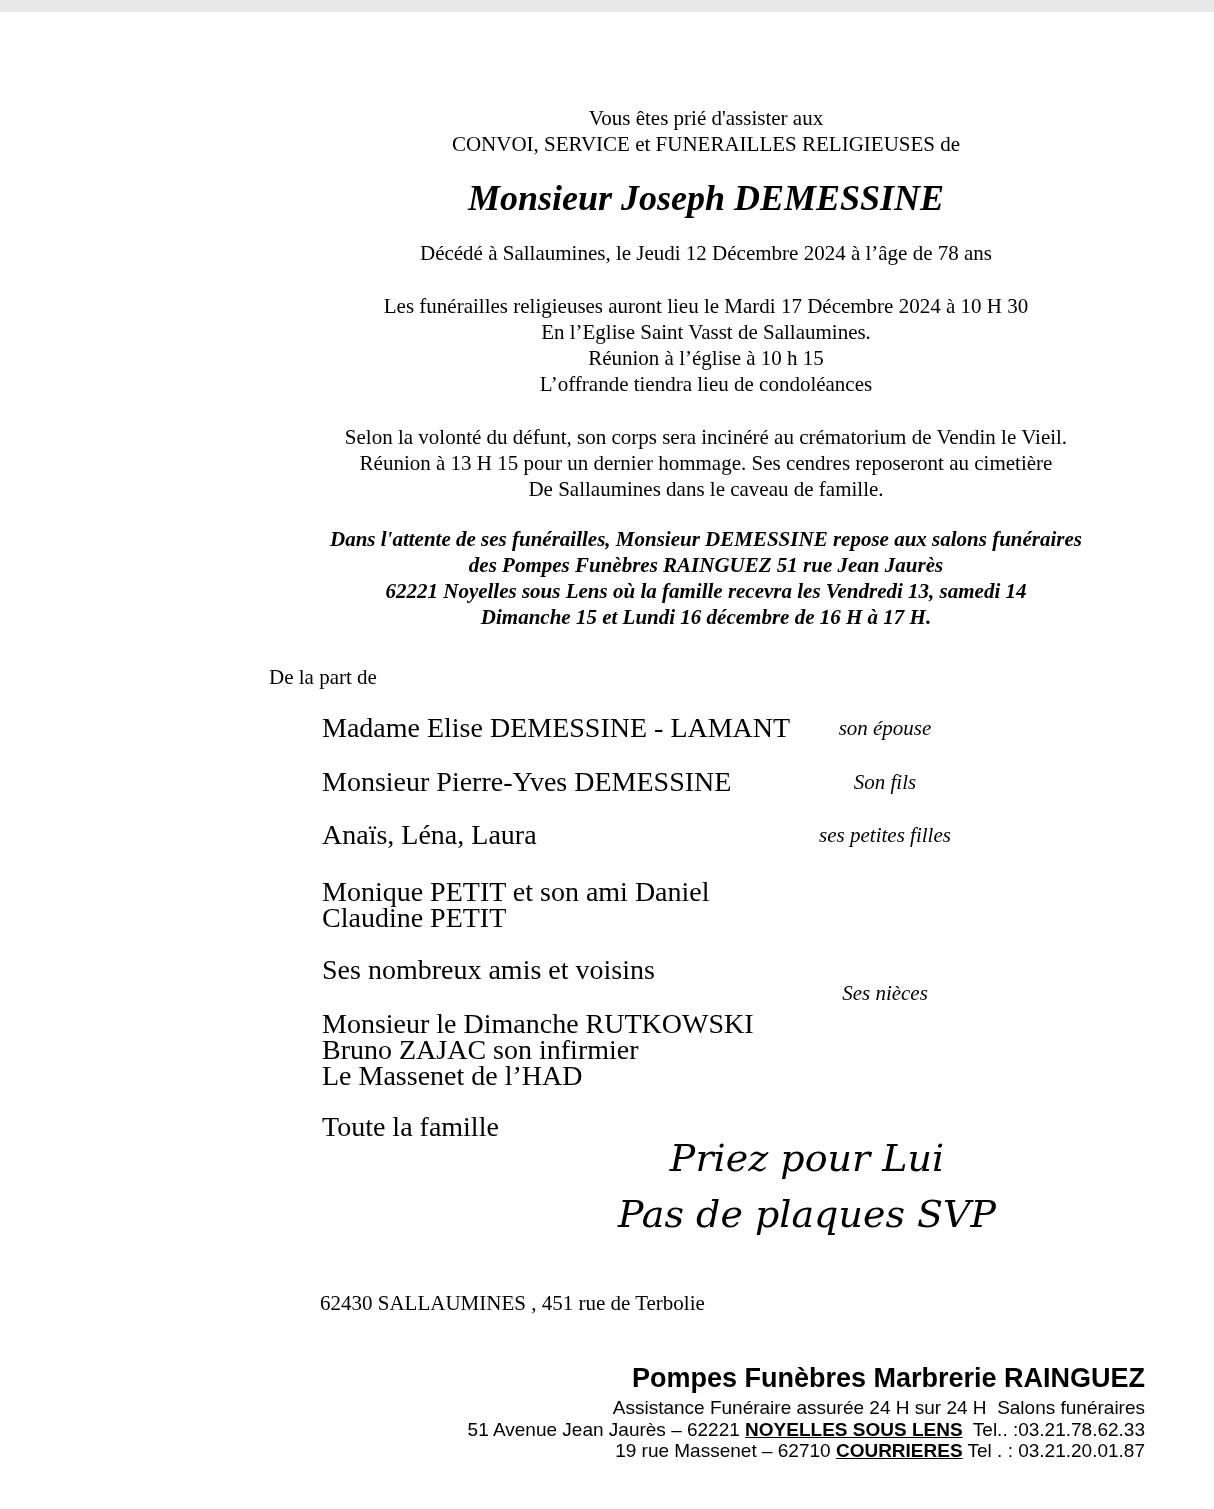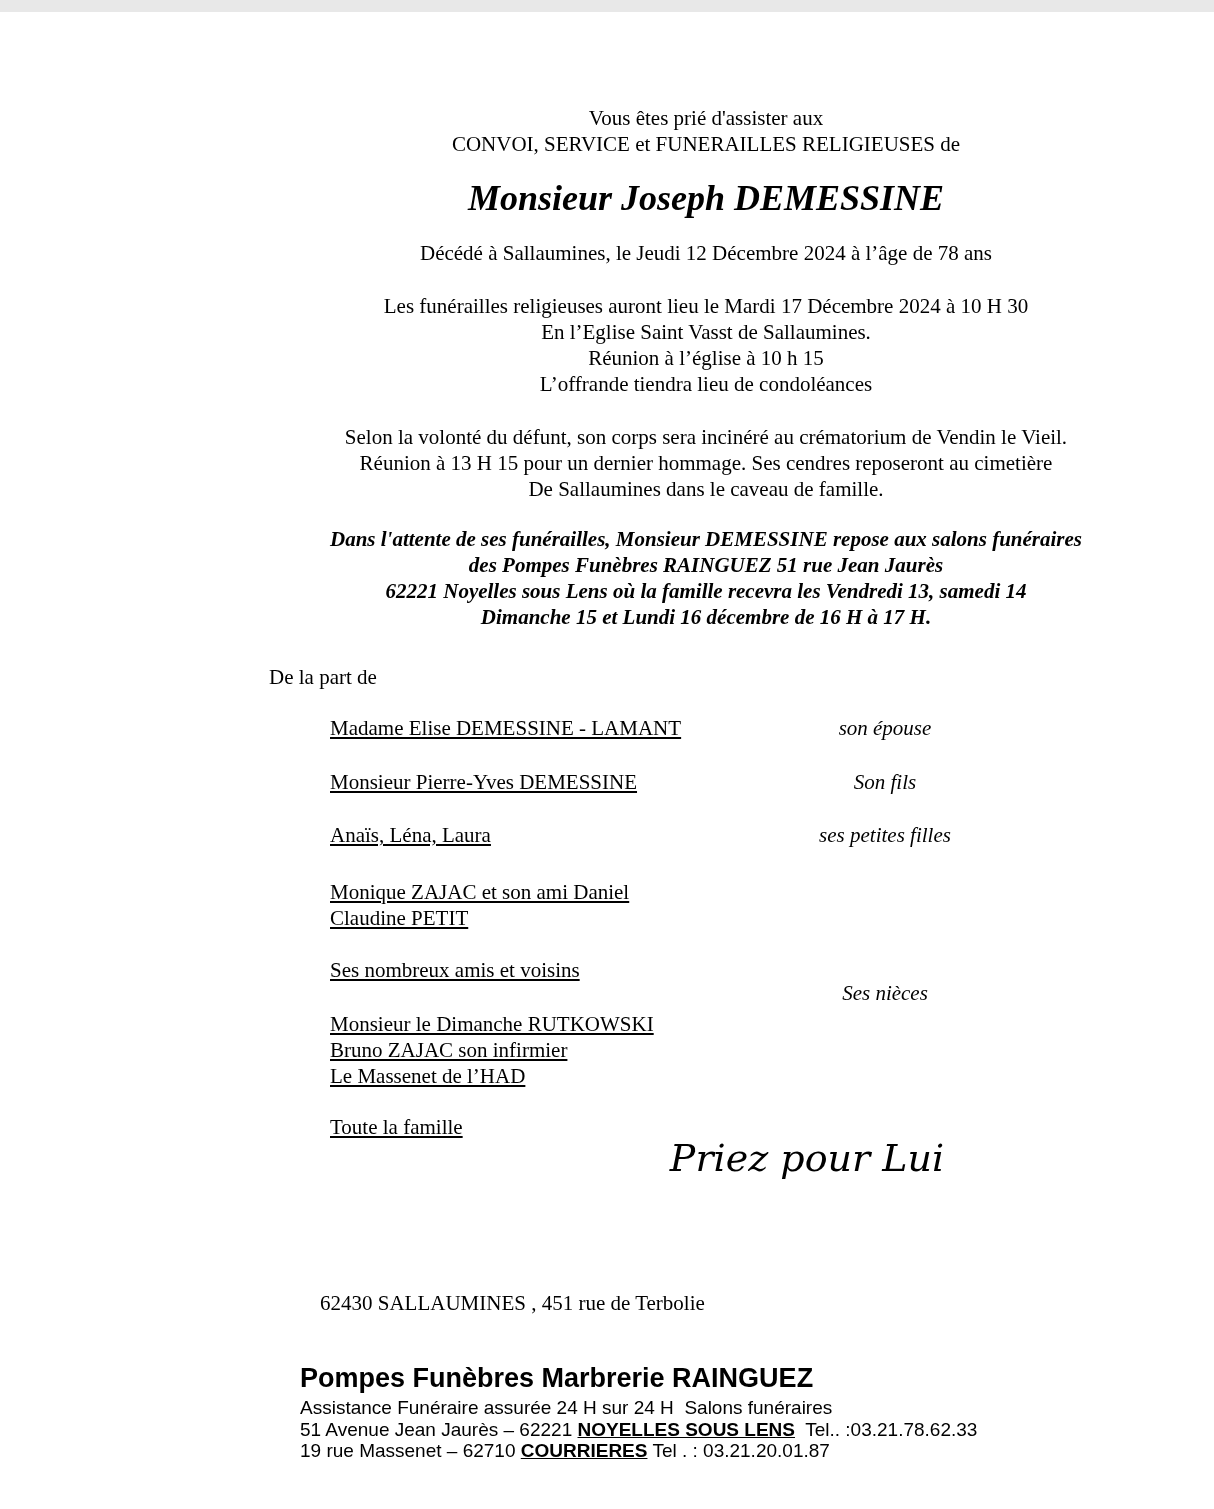--- a/index.html
+++ b/index.html
@@ -23,37 +23,38 @@
   .deceased-name{
     top:164px;
     font-size:36px;line-height:44px;
     font-weight:bold;font-style:italic;
   }
   .death-line{top:228px;}
   .ceremony{top:281px;}
   .cremation{top:412px;}
   .repose{top:514px;font-weight:bold;font-style:italic;}
   .from-label{top:652px;left:269px;font-size:21px;line-height:26px;}
-  .fam-name{left:330px;font-size:21px;line-height:26px;text-decoration:underline;}
+  .fam-name{left:322px;font-size:28px;line-height:26px;}
   .fam-rel{
     right:144px;left:700px;
     text-align:center;
     font-style:italic;
     font-size:21px;line-height:26px;
   }
   .script-line{
     right:100px;left:500px;
     text-align:center;
     font-family:"DejaVu Serif",serif;
     font-style:italic;
     font-size:38px;line-height:48px;
   }
   .address{top:1278px;left:320px;font-size:21px;line-height:26px;}
   .footer{
     top:1351px;right:69px;left:300px;
+    text-align:right;
     font-family:"Liberation Sans","DejaVu Sans",sans-serif;
     font-size:19px;line-height:21.5px;
   }
   .footer .footer-title{
     font-size:27px;line-height:31px;
     font-weight:bold;
     margin-bottom:3px;
   }
   .footer b{font-weight:bold;text-decoration:underline;}
 </style>
@@ -96,36 +97,37 @@
   <div class="abs fam-name" style="top:703px">Madame Elise DEMESSINE - LAMANT</div>
   <div class="abs fam-rel" style="top:703px">son épouse</div>
 
   <div class="abs fam-name" style="top:757px">Monsieur Pierre-Yves DEMESSINE</div>
   <div class="abs fam-rel" style="top:757px">Son fils</div>
 
   <div class="abs fam-name" style="top:810px">Anaïs, Léna, Laura</div>
   <div class="abs fam-rel" style="top:810px">ses petites filles</div>
 
   <div class="abs fam-name" style="top:867px">
-    <div>Monique ZAJAC et son ami Daniel</div>
+    <div>Monique PETIT et son ami Daniel</div>
     <div>Claudine PETIT</div>
   </div>
   <div class="abs fam-rel" style="top:968px">Ses nièces</div>
 
   <div class="abs fam-name" style="top:945px">Ses nombreux amis et voisins</div>
 
   <div class="abs fam-name" style="top:999px">
     <div>Monsieur le Dimanche RUTKOWSKI</div>
     <div>Bruno ZAJAC son infirmier</div>
     <div>Le Massenet de l’HAD</div>
   </div>
 
   <div class="abs fam-name" style="top:1102px">Toute la famille</div>
 
   <div class="abs script-line" style="top:1122px">Priez pour Lui</div>
+  <div class="abs script-line" style="top:1178px">Pas de plaques SVP</div>
 
   <div class="abs address">62430 SALLAUMINES , 451 rue de Terbolie</div>
 
   <div class="abs footer">
     <div class="footer-title">Pompes Funèbres Marbrerie RAINGUEZ</div>
     <div>Assistance Funéraire assurée 24 H sur 24 H&nbsp; Salons funéraires</div>
     <div><span>51 Avenue Jean Jaurès – 62221 </span><b>NOYELLES SOUS LENS</b><span>&nbsp; Tel.. :03.21.78.62.33</span></div>
     <div><span>19 rue Massenet – 62710 </span><b>COURRIERES</b><span> Tel . : 03.21.20.01.87</span></div>
   </div>
 

